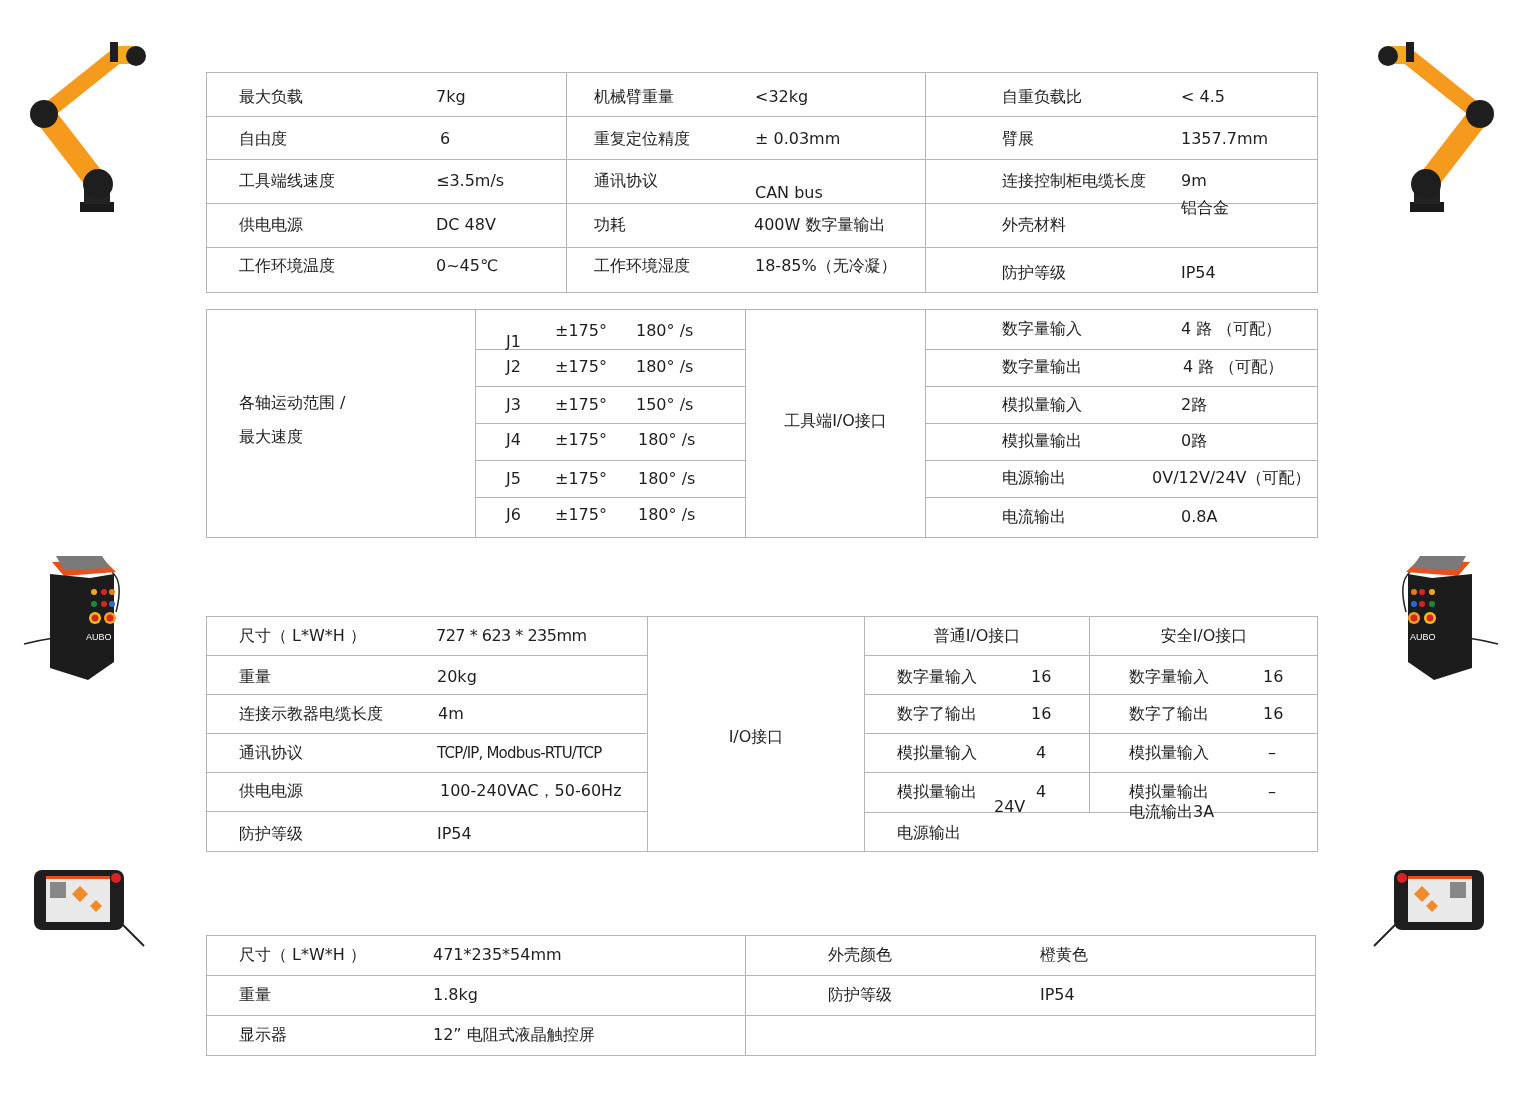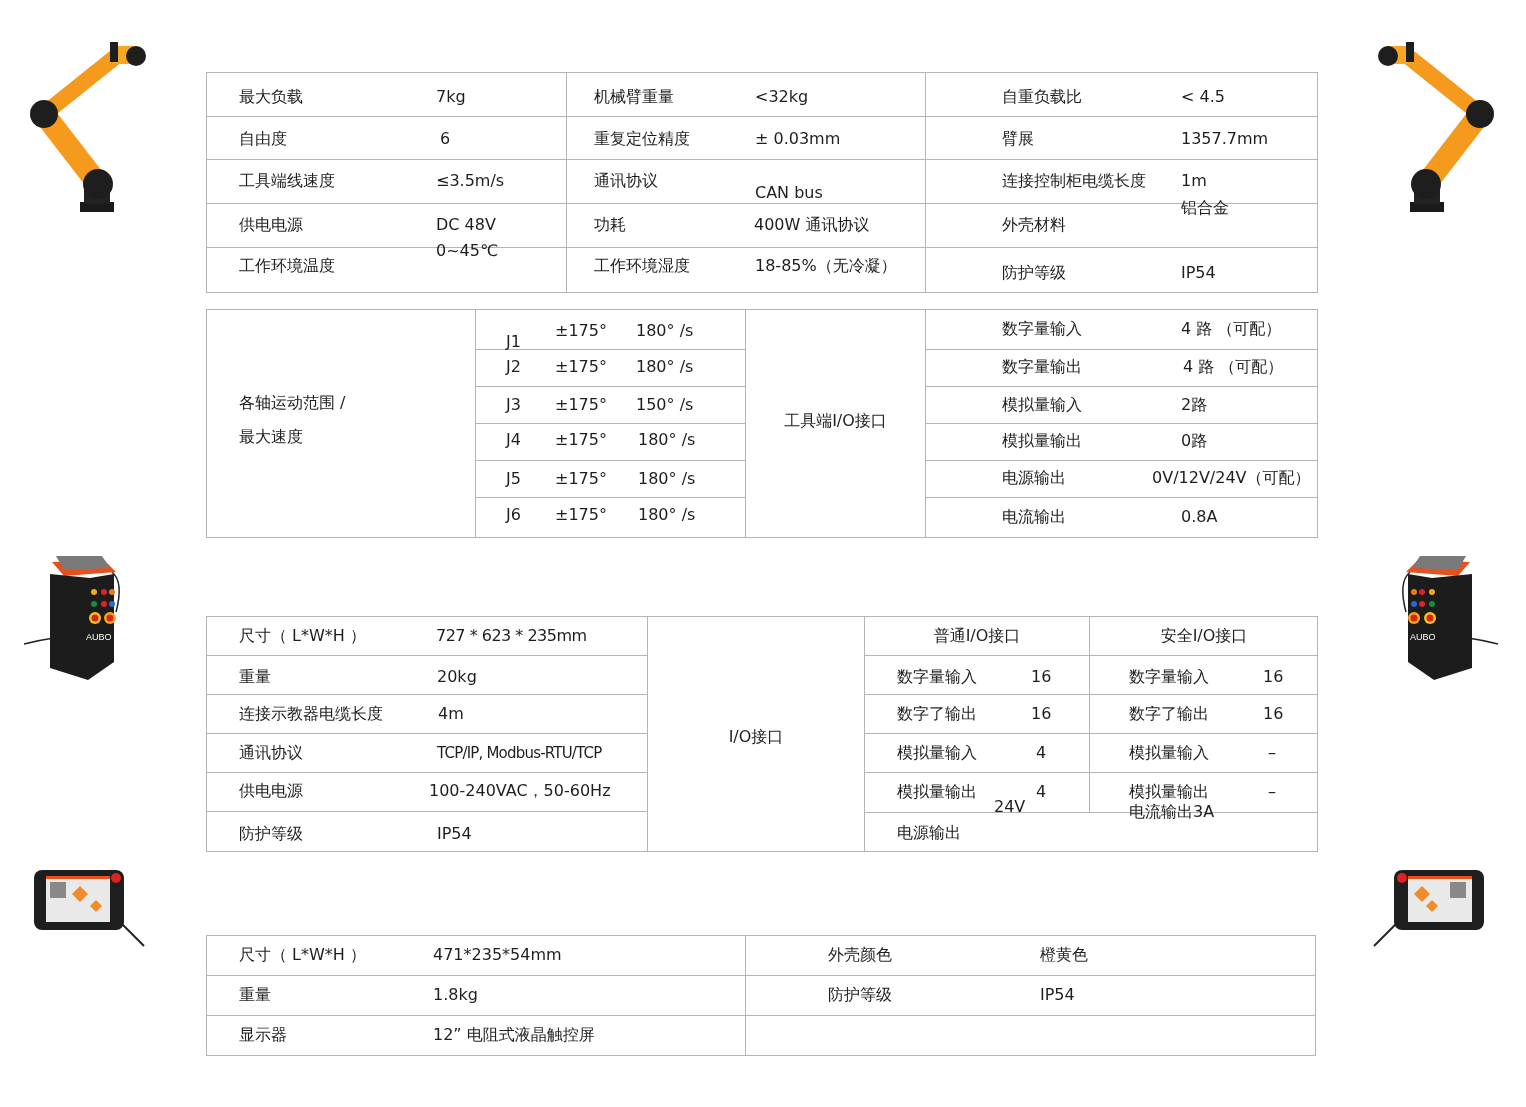--- a/index.html
+++ b/index.html
@@ -120,31 +120,31 @@
   <span class="t" style="left:594px;top:129px">重复定位精度</span>
   <span class="t" style="left:755px;top:129px">± 0.03mm</span>
   <span class="t" style="left:1002px;top:129px">臂展</span>
   <span class="t" style="left:1181px;top:129px">1357.7mm</span>
 
   <span class="t" style="left:239px;top:171px">工具端线速度</span>
   <span class="t" style="left:436px;top:171px">≤3.5m/s</span>
   <span class="t" style="left:594px;top:171px">通讯协议</span>
   <span class="t" style="left:755px;top:183px">CAN bus</span>
   <span class="t" style="left:1002px;top:171px">连接控制柜电缆长度</span>
-  <span class="t" style="left:1181px;top:171px">1m</span>
+  <span class="t" style="left:1181px;top:171px">9m</span>
 
   <span class="t" style="left:239px;top:215px">供电电源</span>
   <span class="t" style="left:436px;top:215px">DC 48V</span>
   <span class="t" style="left:594px;top:215px">功耗</span>
-  <span class="t" style="left:754px;top:215px">400W  通讯协议</span>
+  <span class="t" style="left:754px;top:215px">400W  数字量输出</span>
   <span class="t" style="left:1002px;top:215px">外壳材料</span>
   <span class="t" style="left:1181px;top:198px">铝合金</span>
 
   <span class="t" style="left:239px;top:256px">工作环境温度</span>
-  <span class="t" style="left:436px;top:241px">0~45℃</span>
+  <span class="t" style="left:436px;top:256px">0~45℃</span>
   <span class="t" style="left:594px;top:256px">工作环境湿度</span>
   <span class="t" style="left:755px;top:256px">18-85%（无冷凝）</span>
   <span class="t" style="left:1002px;top:263px">防护等级</span>
   <span class="t" style="left:1181px;top:263px">IP54</span>
 </div>
 
 <div>
   <div class="box" style="left:206px;top:309px;width:1112px;height:229px"></div>
   <div class="vl" style="left:475px;top:309px;height:229px"></div>
   <div class="vl" style="left:745px;top:309px;height:229px"></div>
@@ -225,21 +225,21 @@
 
   <span class="t" style="left:239px;top:626px">尺寸（ L*W*H  ）</span>
   <span class="t" style="left:436px;top:626px;letter-spacing:-0.5px">727 * 623 * 235mm</span>
   <span class="t" style="left:239px;top:667px">重量</span>
   <span class="t" style="left:437px;top:667px">20kg</span>
   <span class="t" style="left:239px;top:704px">连接示教器电缆长度</span>
   <span class="t" style="left:438px;top:704px">4m</span>
   <span class="t" style="left:239px;top:743px">通讯协议</span>
   <span class="t" style="left:437px;top:743px;font-size:15px;letter-spacing:-0.8px">TCP/IP, Modbus-RTU/TCP</span>
   <span class="t" style="left:239px;top:781px">供电电源</span>
-  <span class="t" style="left:429px;top:781px">100-240VAC，50-60Hz</span>
+  <span class="t" style="left:440px;top:781px">100-240VAC，50-60Hz</span>
   <span class="t" style="left:239px;top:824px">防护等级</span>
   <span class="t" style="left:437px;top:824px">IP54</span>
 
   <span class="t tc" style="left:648px;width:216px;top:727px">I/O接口</span>
 
   <span class="t tc" style="left:865px;width:224px;top:626px">普通I/O接口</span>
   <span class="t tc" style="left:1090px;width:228px;top:626px">安全I/O接口</span>
 
   <span class="t" style="left:897px;top:667px">数字量输入</span>
   <span class="t" style="left:1031px;top:667px">16</span>

